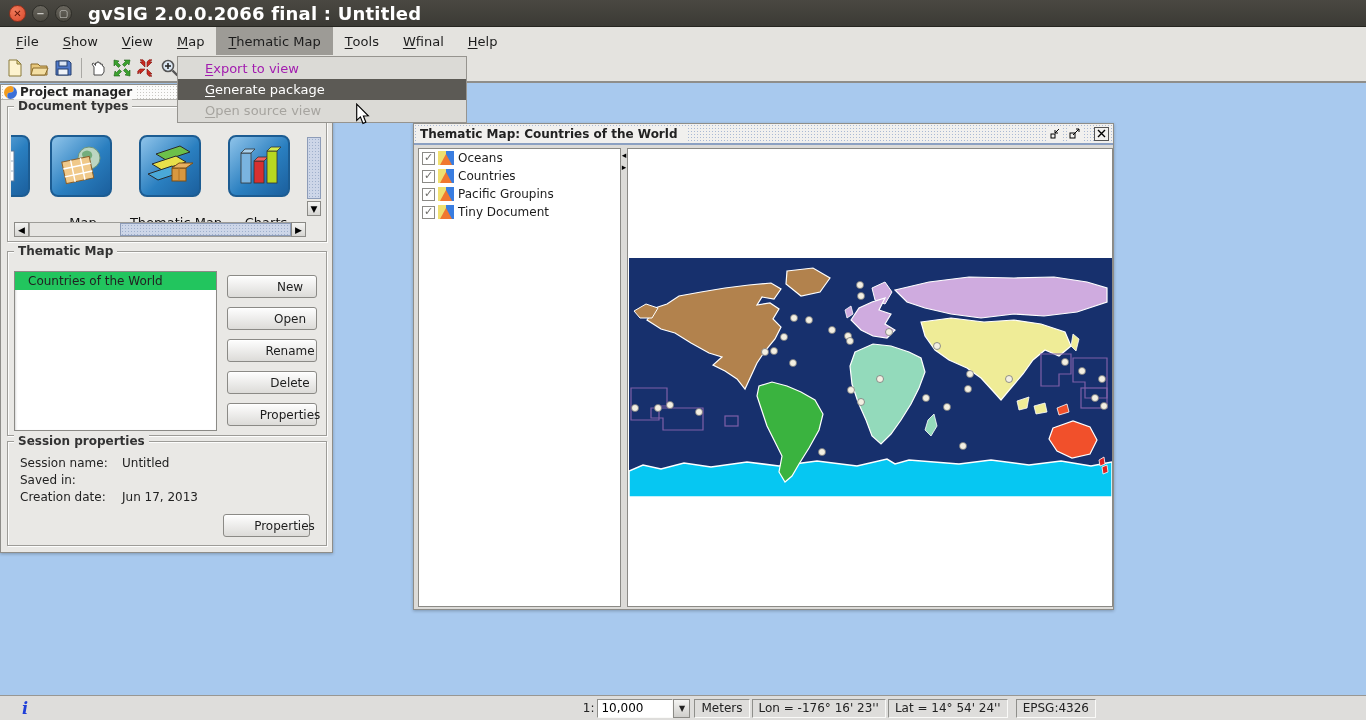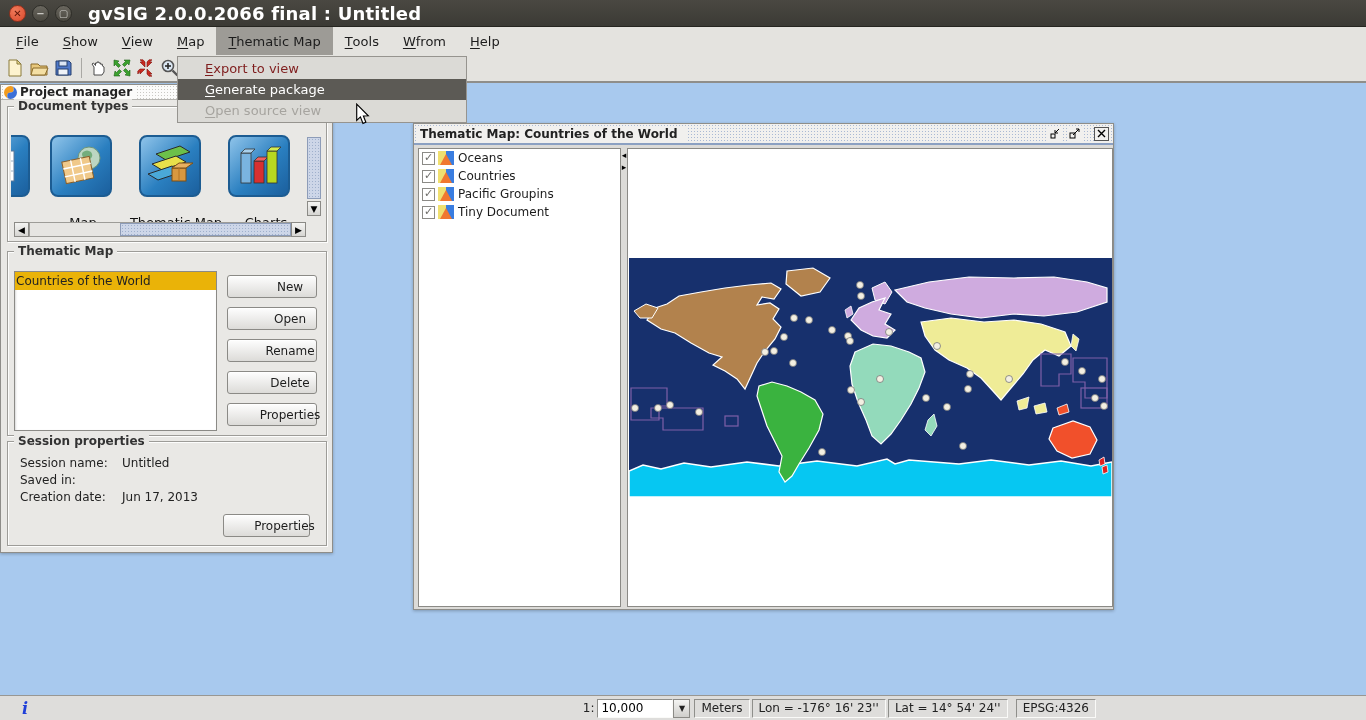--- a/index.html
+++ b/index.html
@@ -19,21 +19,21 @@
   .menubar { left:0; top:27px; width:1366px; height:28px; background:#e4e3df; display:flex; align-items:stretch; padding-left:4px; }
   .menu-item { padding:0 12px; display:flex; align-items:center; font-size:13px; color:#1c1c1c; }
   .menu-item.selected { background:#9d9b96; }
   .mn { text-decoration:underline; text-underline-offset:2px; }
   .toolbar { left:0; top:55px; width:1366px; height:28px; background:#e4e3df; border-bottom:2px solid #8f8e8a; display:flex; align-items:center; padding-left:4px; }
   .tbico { width:22px; height:22px; margin-right:2px; display:flex; align-items:center; justify-content:center; }
   .tbsep { width:1px; height:20px; background:#a9a8a4; margin:0 5px; }
 
   
   .dropdown { left:177px; top:56px; width:290px; background:#dbdad6; border:1px solid #96948f; z-index:60; padding:1px 0; }
-  .dd-item { height:21px; line-height:21px; padding-left:27px; font-size:13px; color:#7f1d1d; white-space:nowrap; }
+  .dd-item { height:21px; line-height:21px; padding-left:27px; font-size:13px; color:#a21caf; white-space:nowrap; }
   .dd-item.disabled { color:#a6a49f; }
   .dd-item.hl { background:#5c5a55; color:#ffffff; }
 
   
   .jwin { background:#e9e8e5; border:1px solid #8e8d89; box-shadow:0 1px 3px rgba(0,0,0,0.25); }
   .hatch-gray { background-color:#fbfbfa; background-image:radial-gradient(#c9c8c4 0.9px, transparent 1px); background-size:3px 3px; }
   .hatch-blue { background-color:#f1f0ee; background-image:radial-gradient(#a9b9d4 0.9px, transparent 1px); background-size:3px 3px; }
   .pm-titlebar { height:15px; display:flex; align-items:center; border-bottom:1px solid #b5b4b0; }
   .pm-title { font-weight:bold; font-size:12px; background:#fbfbfa; padding:0 5px 0 3px; white-space:nowrap; }
   .tm-titlebar { height:21px; display:flex; align-items:center; border-bottom:2px solid #8ba0c2; }
@@ -52,21 +52,21 @@
   .dt-btn { width:62px; height:62px; border-radius:8px; background:linear-gradient(135deg,#8fc4ea,#2a7fc0 55%,#1b5f9d); border:2px solid #1c5c92; display:flex; align-items:center; justify-content:center; }
   .dt-label { margin-top:4px; font-size:13px; color:#111; white-space:nowrap; }
 
   
   .sb-track { background:#e6e5e2; border:1px solid #9d9c98; }
   .sb-thumb { background-color:#cdd6e8; background-image:radial-gradient(#9fb0cc 0.8px, transparent 0.9px); background-size:3px 3px; border:1px solid #8d9cb8; }
   .sb-btn { background:linear-gradient(#f4f4f2,#d6d5d2); border:1px solid #8b8a86; display:flex; align-items:center; justify-content:center; font-size:8px; color:#333; }
 
   
   .jlist { background:#ffffff; border:1px solid #8b8a86; box-shadow:inset 1px 1px 2px rgba(0,0,0,0.15); }
-  .jlist .row-sel { background:#eab308; height:18px; line-height:18px; padding-left:1px; font-size:12px; }
+  .jlist .row-sel { background:#22c55e; height:18px; line-height:18px; padding-left:13px; font-size:12px; }
 
   
   .layer-row { display:flex; align-items:center; height:18px; padding-left:3px; }
   .cbx { width:13px; height:13px; background:#fff; border:1px solid #8b8a86; position:relative; flex:none; }
   .cbx::after { content:"✓"; position:absolute; left:1px; top:-2px; font-size:11px; color:#6e6d69; font-weight:bold; }
   .layer-label { font-size:12px; margin-left:4px; color:#1c1c1c; white-space:nowrap; }
 
   
   .statusbar { left:0; top:695px; width:1366px; height:25px; background:#dedddb; border-top:1px solid #989793; display:flex; align-items:center; }
   .sfield { height:19px; border:1px solid; border-color:#8f8f8b #fafaf8 #fafaf8 #8f8f8b; padding:0 6px; display:flex; align-items:center; font-size:12px; color:#222; margin-right:2px; white-space:nowrap; background:#dedddb; }
@@ -108,21 +108,21 @@
     <div class="menu-item selected">
         <span class="mn">T</span>
         <span>hematic Map</span>
       </div>
     <div class="menu-item">
         <span class="mn">T</span>
         <span>ools</span>
       </div>
     <div class="menu-item">
         <span class="mn">W</span>
-        <span>from</span>
+        <span>final</span>
       </div>
     <div class="menu-item">
         <span class="mn">H</span>
         <span>elp</span>
       </div>
   </div>
 
   <div class="abs toolbar">
     <div class="tbico">
       <svg width="18" height="18" viewBox="0 0 18 18">

